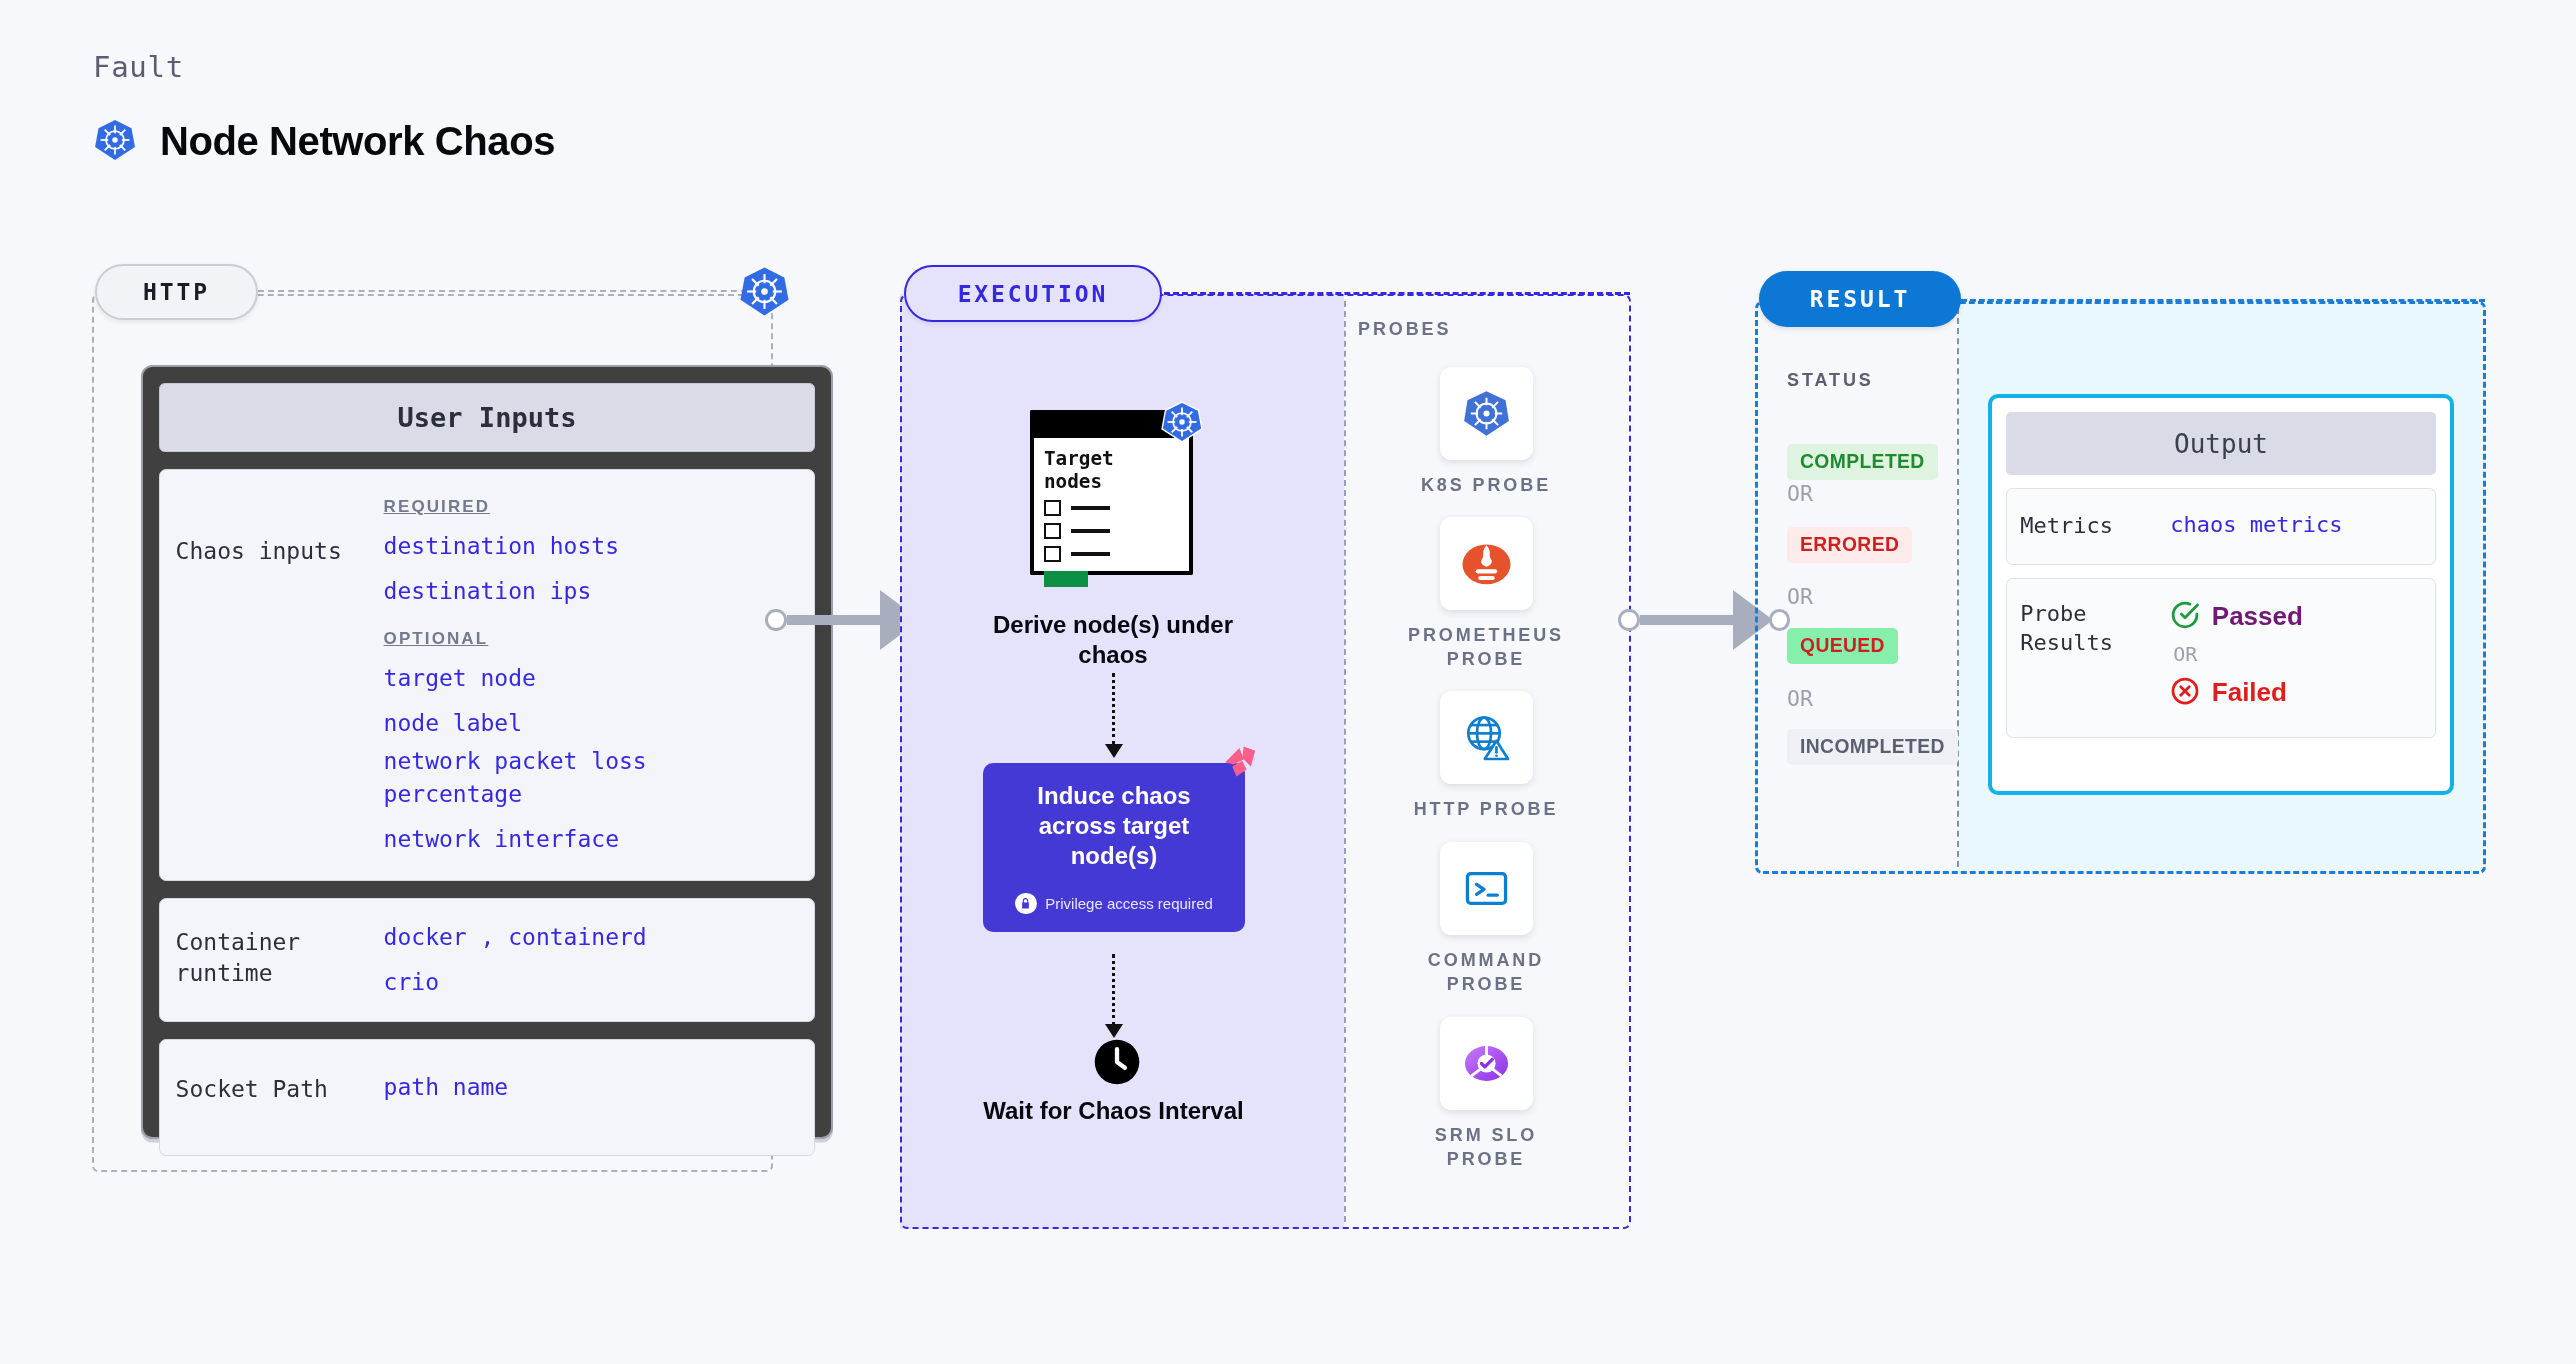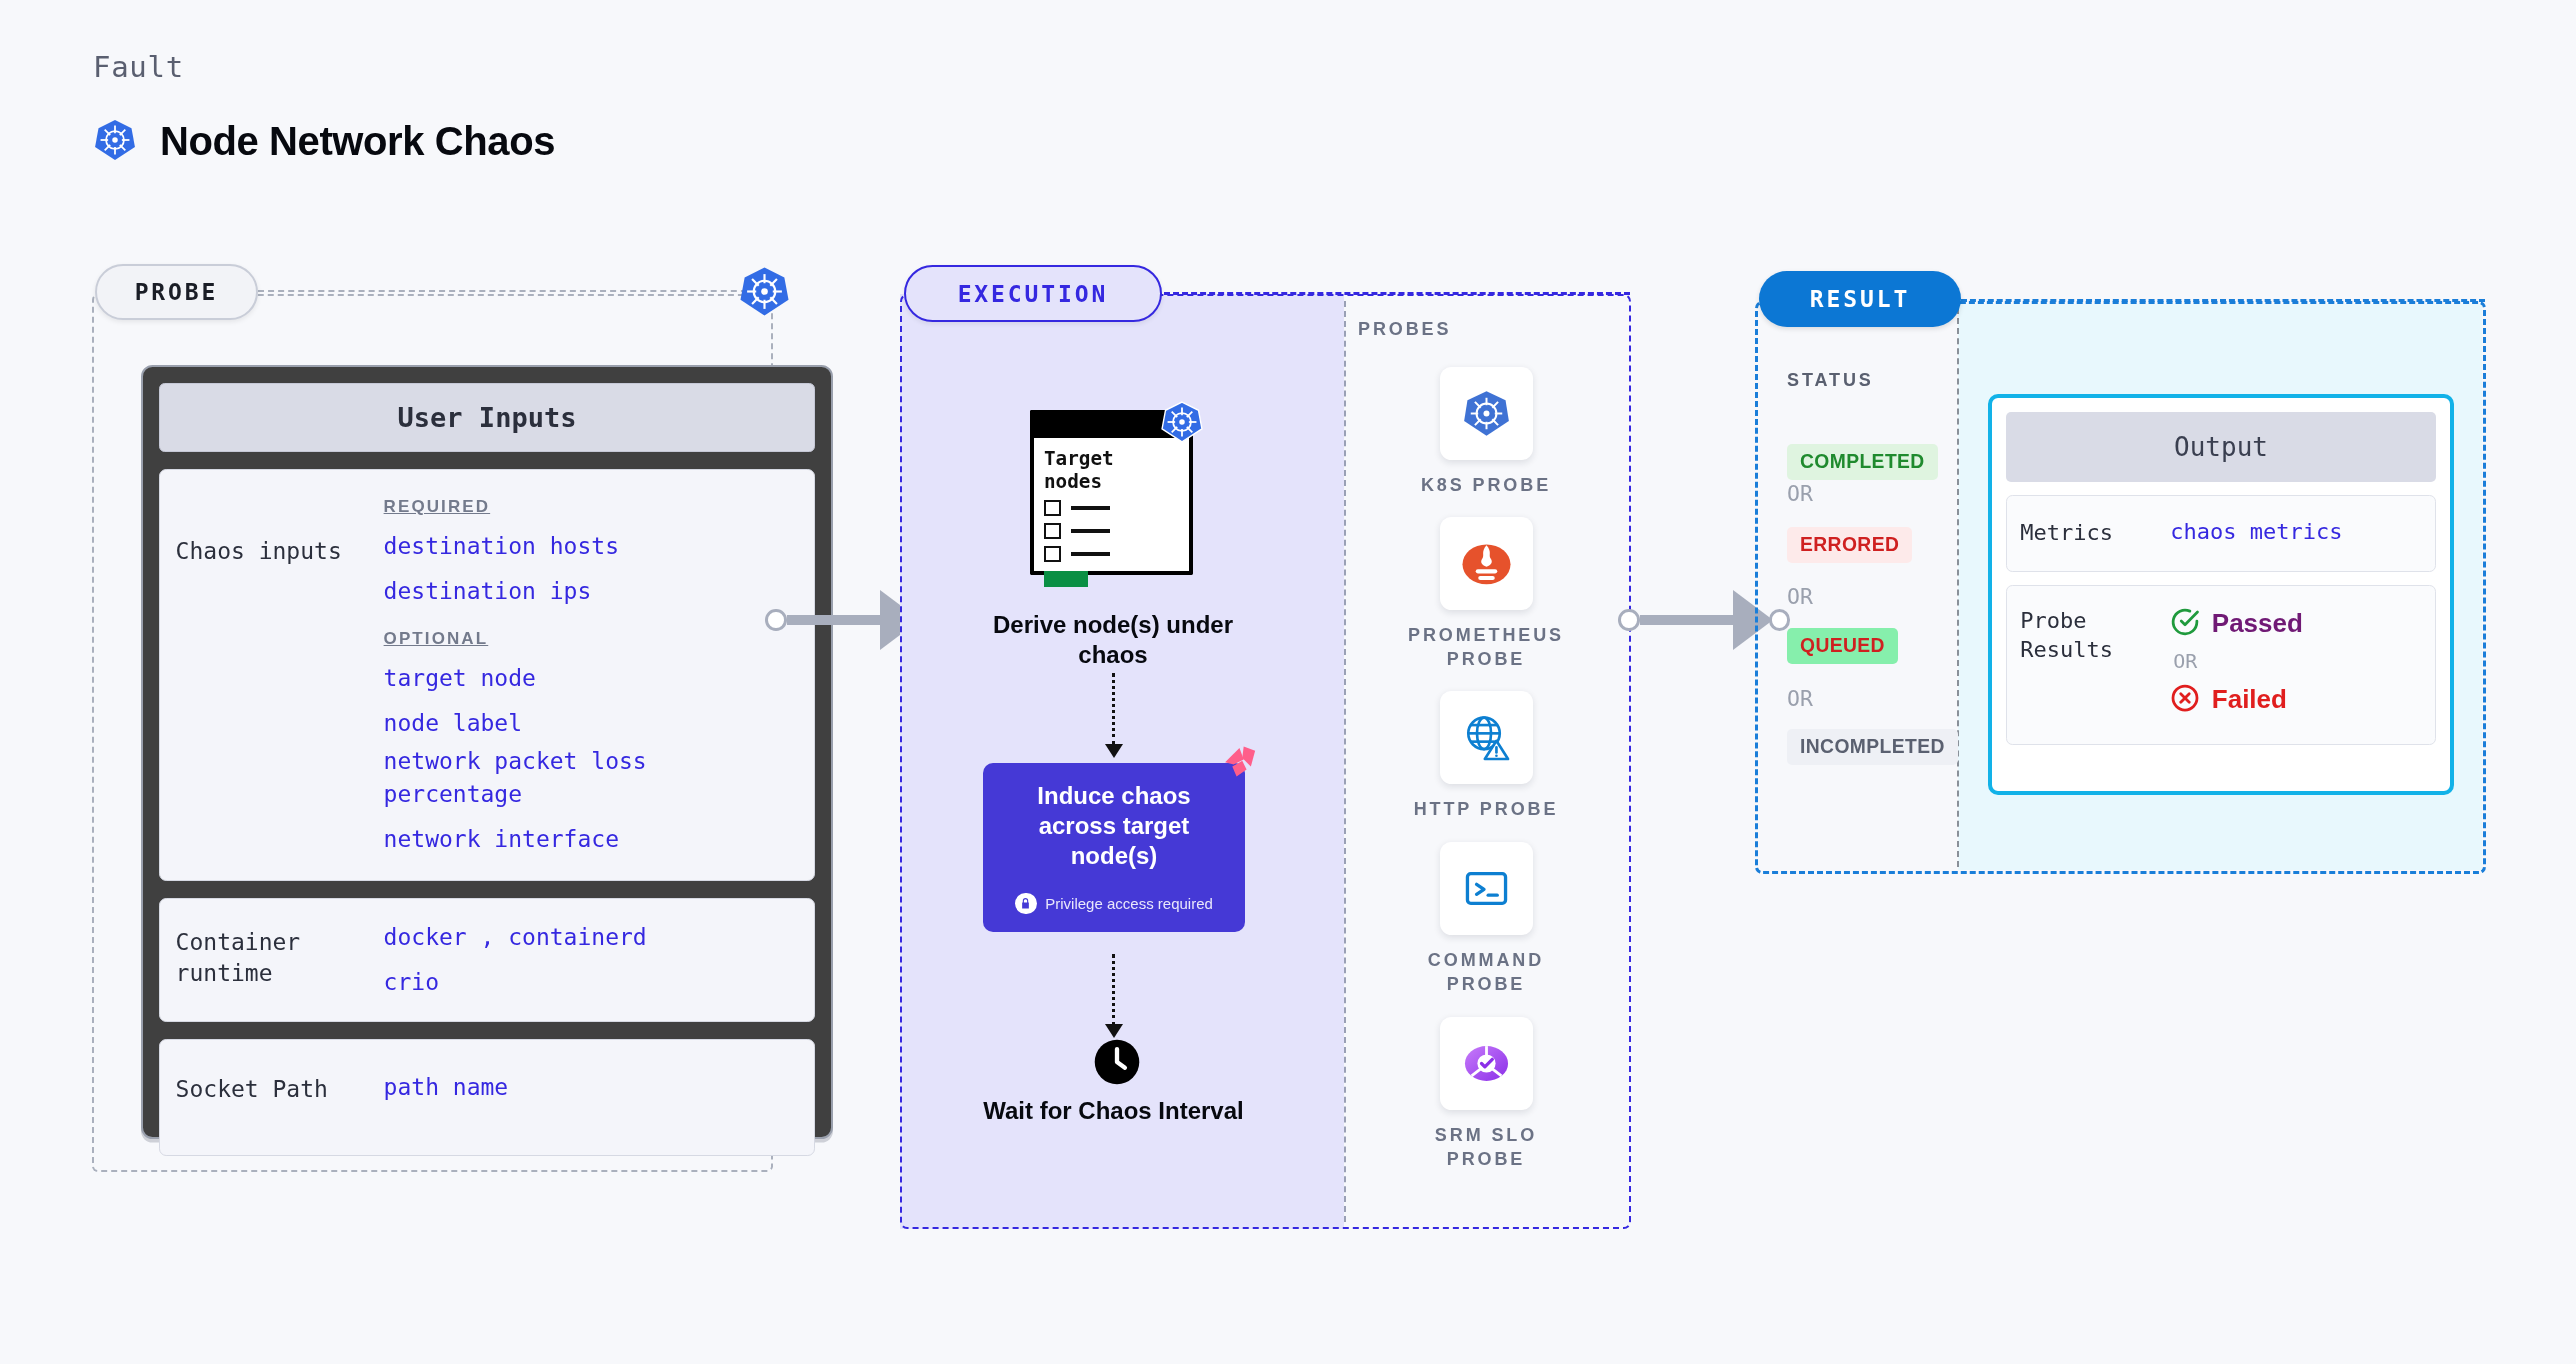--- a/index.html
+++ b/index.html
@@ -222,21 +222,21 @@
     position:absolute; left:1787px;
     font-size:21.5px; color:#9aa0ad;
     font-family:"DejaVu Sans Mono","Liberation Mono",monospace;
   }
 
   #output-card {
     position:absolute; left:1988px; top:394px; width:466px; height:401px;
     background:#fff; border:4.3px solid #12b2e8; border-radius:10px; padding:14.3px;
   }
   #output-header {
-    height:70px; background:#d9dbe6; border-radius:5px;
+    height:63px; background:#d9dbe6; border-radius:5px;
     display:flex;align-items:center;justify-content:center;
     font-family:"DejaVu Sans Mono","Liberation Mono",monospace;
     font-size:26px; color:#3a3f50;
   }
   .out-card {
     margin-top:13px; border:0.7px solid #dfe2ea; border-radius:6.4px;
     background:#fafbfd; display:flex; padding:17px 13px;
   }
   .out-card .olabel {
     width:150px;flex:0 0 150px;
@@ -274,21 +274,21 @@
         <line x1="25" y1="39" x2="17" y2="47"></line>
       </g>
       <circle cx="32" cy="32" r="4" fill="#fff"></circle>
     </svg>
   </span>
   <span id="fault-title">Node Network Chaos</span>
 </div>
 
 <div id="tune-area"></div>
 <div id="tune-dash-line"></div>
-<div id="tune-pill" class="pill">PROBE</div>
+<div id="tune-pill" class="pill">HTTP</div>
 <div id="k8s-badge-tune">
   <svg width="53" height="53" viewBox="0 0 64 64">
     <polygon points="32,3 56,15 61,42 32,61 3,42 8,15" fill="#326ce5"></polygon>
     <g stroke="#fff" stroke-width="2.6" fill="none">
       <circle cx="32" cy="32" r="13"></circle>
       <line x1="32" y1="11" x2="32" y2="22"></line>
         <line x1="32" y1="42" x2="32" y2="53"></line>
       <line x1="11" y1="32" x2="22" y2="32"></line>
         <line x1="42" y1="32" x2="53" y2="32"></line>
       <line x1="17" y1="17" x2="25" y2="25"></line>

